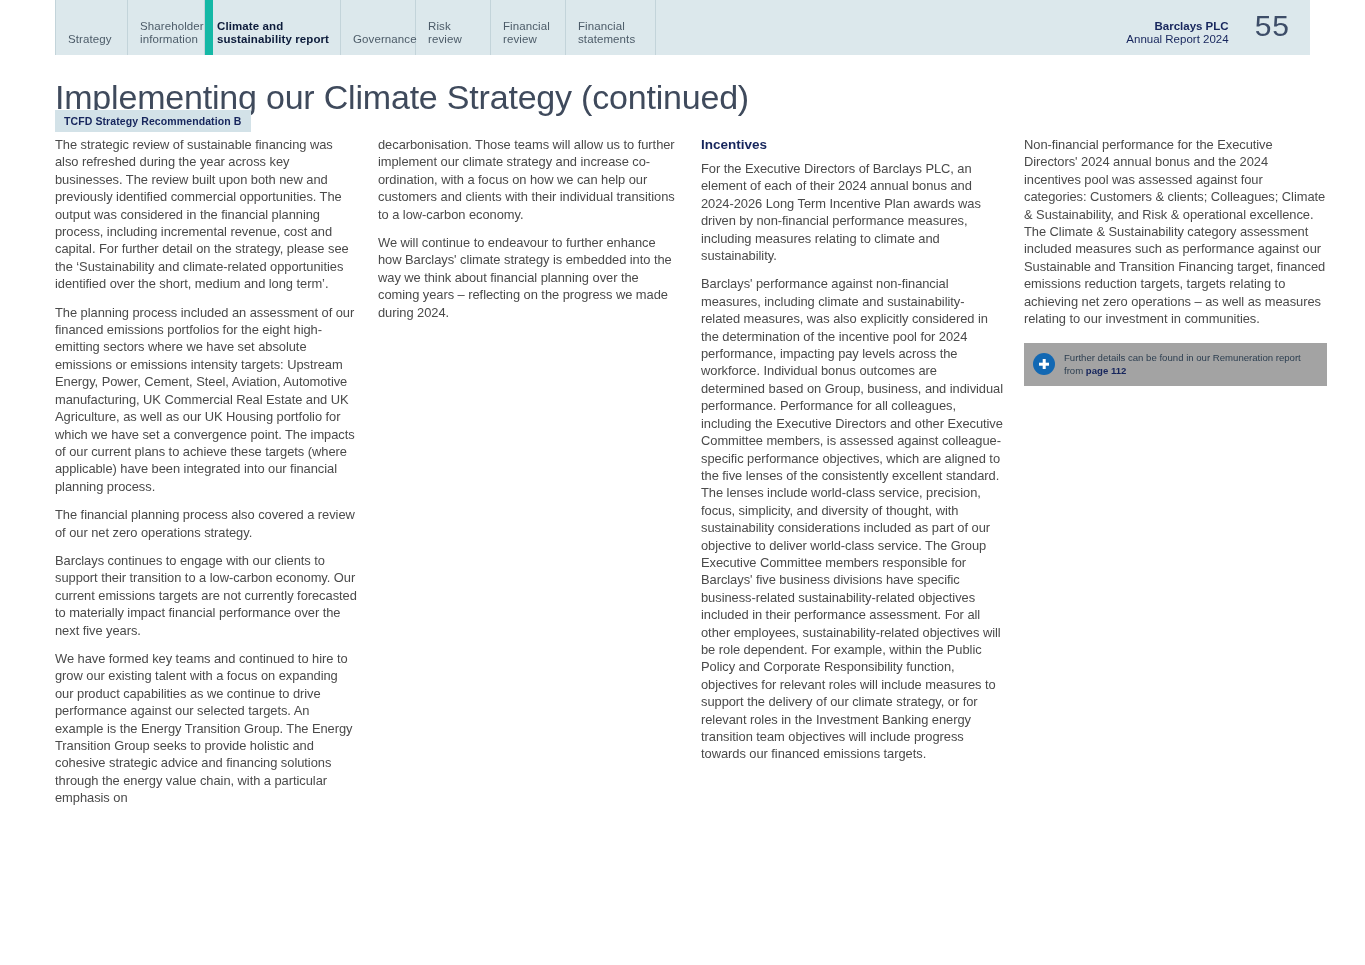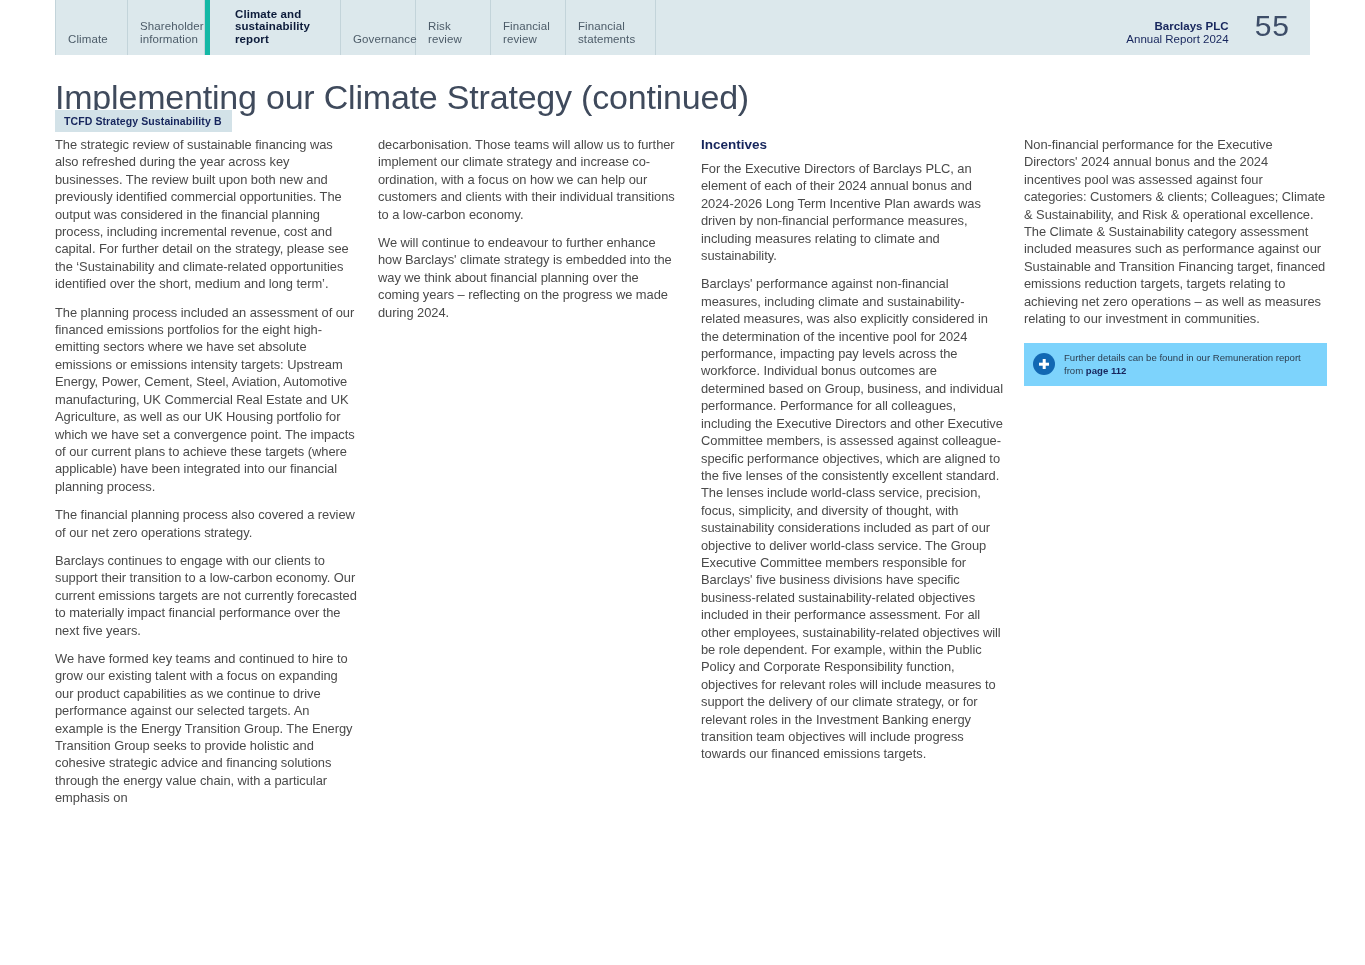--- a/index.html
+++ b/index.html
@@ -53,22 +53,22 @@
     letter-spacing: 0.1px;
     white-space: pre-line;
   }
   .tab:first-child { border-left: 1px solid #c3d4da; }
 
   .tab-label { display: block; }
 
   .tab.active {
     color: #0c1b3a;
     font-weight: bold;
-    border-left: 5px solid #14b8a6;
-    padding-left: 25px;
+    border-left: 8px solid #14b8a6;
+    padding-left: 4px;
   }
 
   .tab-strategy      { width: 73px; }
   .tab-shareholder   { width: 77px; }
   .tab-climate       { width: 136px; }
   .tab-governance    { width: 75px; }
   .tab-risk          { width: 75px; }
   .tab-finreview     { width: 75px; }
   .tab-finstatements { width: 90px; }
 
@@ -150,21 +150,21 @@
     margin: 0 0 6px 0;
     font-size: 13.5px;
     line-height: 18px;
     font-weight: bold;
     color: #16255c;
   }
 
   
   .callout {
     margin-top: 16px;
-    background: #7dd3fc;
+    background: #a3a3a3;
     display: flex;
     align-items: flex-start;
     padding: 9px 10px 9px 9px;
     box-sizing: border-box;
     width: 303px;
   }
   .callout-icon {
     flex: 0 0 auto;
     width: 22px;
     height: 22px;
@@ -201,21 +201,21 @@
   }
 </style>
 </head>
 <body>
 
 <div class="page">
 
   <div class="header">
     <div class="tabs">
       <div class="tab tab-strategy">
-        <span class="tab-label" id="t0">Climate</span>
+        <span class="tab-label" id="t0">Strategy</span>
       </div>
       <div class="tab tab-shareholder">
         <span class="tab-label" id="t1">Shareholder
 information</span>
       </div>
       <div class="tab tab-climate active">
         <span class="tab-label" id="t2">Climate and
 sustainability report</span>
       </div>
       <div class="tab tab-governance">
@@ -239,21 +239,21 @@
       <div class="brand">
         <span class="brand-name">Barclays PLC</span>
         <span class="brand-sub">Annual Report 2024</span>
       </div>
       <div class="page-number">55</div>
     </div>
   </div>
 
   <h1 class="page-title">Implementing our Climate Strategy (continued)</h1>
 
-  <div class="tcfd-badge">TCFD Strategy Sustainability B</div>
+  <div class="tcfd-badge">TCFD Strategy Recommendation B</div>
 
   <div class="columns">
     <div class="col" id="col0">
         <p>The strategic review of sustainable financing was also refreshed during the year across key businesses. The review built upon both new and previously identified commercial opportunities. The output was considered in the financial planning process, including incremental revenue, cost and capital. For further detail on the strategy, please see the ‘Sustainability and climate-related opportunities identified over the short, medium and long term’.</p>
         <p>The planning process included an assessment of our financed emissions portfolios for the eight high-emitting sectors where we have set absolute emissions or emissions intensity targets: Upstream Energy, Power, Cement, Steel, Aviation, Automotive manufacturing, UK Commercial Real Estate and UK Agriculture, as well as our UK Housing portfolio for which we have set a convergence point. The impacts of our current plans to achieve these targets (where applicable) have been integrated into our financial planning process.</p>
         <p>The financial planning process also covered a review of our net zero operations strategy.</p>
         <p>Barclays continues to engage with our clients to support their transition to a low-carbon economy. Our current emissions targets are not currently forecasted to materially impact financial performance over the next five years.</p>
         <p>We have formed key teams and continued to hire to grow our existing talent with a focus on expanding our product capabilities as we continue to drive performance against our selected targets. An example is the Energy Transition Group. The Energy Transition Group seeks to provide holistic and cohesive strategic advice and financing solutions through the energy value chain, with a particular emphasis on</p>
       </div>
     <div class="col" id="col1">

